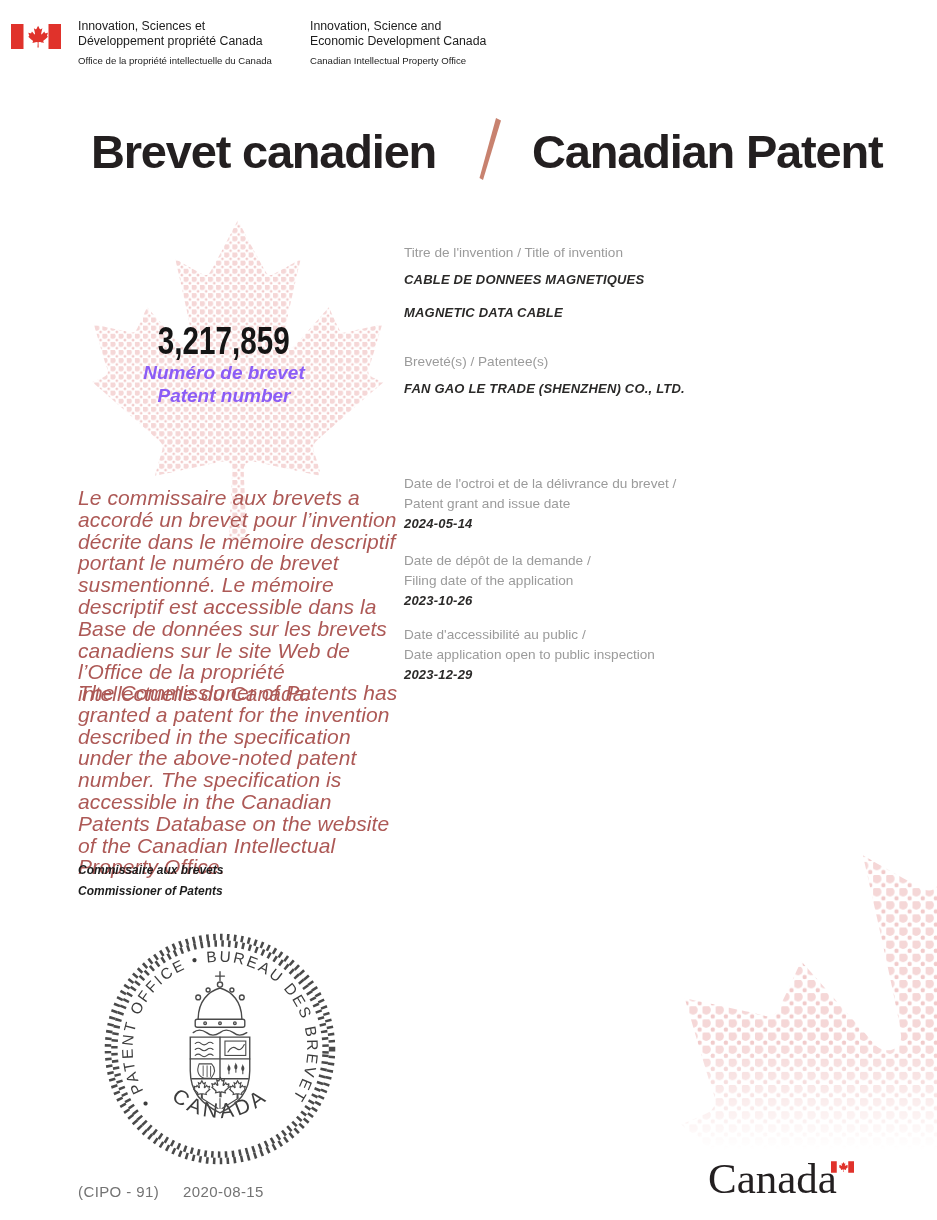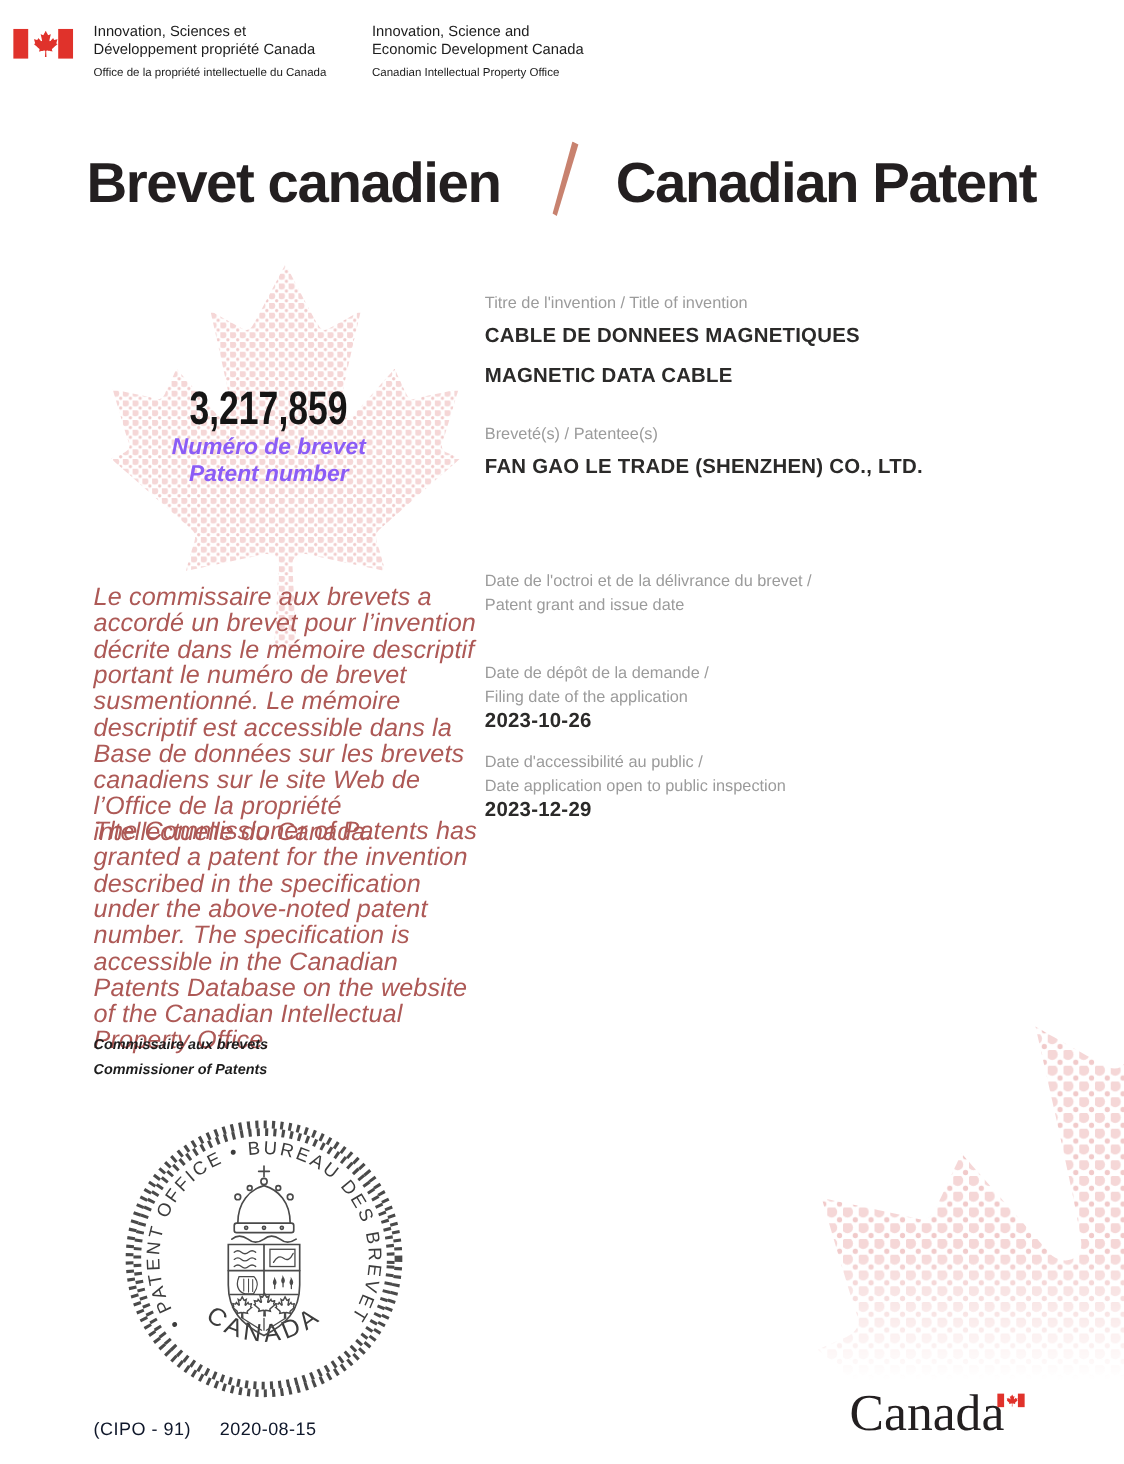--- a/index.html
+++ b/index.html
@@ -10,21 +10,21 @@
   }
 
   
   .fip-flag { position:absolute; left:11px; top:24px; width:50px; height:25px; }
   .fip-block { position:absolute; top:19px; font-size:12.3px; line-height:14.6px; color:#1c1c1c; }
   .fip-fr { left:78px; }
   .fip-en { left:310px; }
   .fip-block .sub { margin-top:7px; font-size:9.6px; line-height:11px; color:#1c1c1c; }
 
   
-  .title { position:absolute; left:72px; top:118px; display:flex; align-items:center;
+  .title { position:absolute; left:91px; top:118px; display:flex; align-items:center;
            font-size:47px; font-weight:700; letter-spacing:-1.2px; color:#231f20; white-space:nowrap; }
   .slash-svg { width:26px; height:62px; margin:0 30px 4px 40px; }
 
   
   .leaf-left { position:absolute; left:78px; top:220px; width:320px; height:320px; }
   .pn-wrap { position:absolute; left:64px; top:321px; width:320px; text-align:center; }
   .pn-number { display:inline-block; font-size:39px; font-weight:700; color:#151515;
                transform:scaleX(0.76); letter-spacing:0; line-height:40px; }
   .pn-label { font-size:19px; font-weight:700; font-style:italic; color:#8b5cf6; line-height:23px; }
 
@@ -35,35 +35,35 @@
   .red-par.en { top:682px; }
   .signoff { position:absolute; left:78px; top:860px; font-style:italic; font-weight:700;
              font-size:12px; line-height:21px; color:#1d1d1d; }
 
   
   .seal { position:absolute; left:101px; top:930px; width:238px; height:238px; }
 
   
   .rc { position:absolute; left:404px; width:480px; }
   .rc .label { font-size:13.6px; color:#9b9b9b; line-height:19.5px; }
-  .rc .value { font-size:17px; font-weight:700; color:#2b2a29; line-height:18px; letter-spacing:0.2px; }
+  .rc .value { font-size:13px; font-weight:700; color:#2b2a29; line-height:18px; letter-spacing:0.2px;font-style:italic; }
   .rc .v-top8 { margin-top:8px; }
   .rc .v-top15 { margin-top:15px; }
   .rc .v-top2 { margin-top:2px; }
   .g1 { top:243px; } .g2 { top:352px; } .g3 { top:404px; }
   .g4 { top:474px; } .g5 { top:551px; } .g6 { top:625px; }
 
   
   .leaf-br { position:absolute; left:650px; top:758px; width:287px; height:404px; overflow:hidden;
              -webkit-mask-image:linear-gradient(to bottom,#000 70%, rgba(0,0,0,0) 97%);
              mask-image:linear-gradient(to bottom,#000 70%, rgba(0,0,0,0) 97%); }
   .leaf-br svg { position:absolute; left:0; top:12px; }
 
   
-  .cipo { position:absolute; left:78px; top:1183px; font-size:15px; color:#0f172a; letter-spacing:0.4px; }
+  .cipo { position:absolute; left:78px; top:1183px; font-size:15px; color:#737373; letter-spacing:0.4px; }
   .cipo .date { margin-left:24px; }
   .wordmark { position:absolute; left:708px; top:1156px; width:170px; height:52px;
               font-family:"Liberation Serif", serif; font-size:43px; line-height:46px; color:#231f20; }
   .wordmark .wm-flag { position:absolute; left:123px; top:5px; width:23px; height:12px; }
 
   .hidden-defs { position:absolute; width:0; height:0; }
 </style>
 </head>
 <body>
 
@@ -185,20 +185,21 @@
 
   <div class="rc g2">
     <div class="label">Breveté(s) / Patentee(s)</div>
     <div class="value v-top8">FAN GAO LE TRADE (SHENZHEN) CO., LTD.</div>
   </div>
 
 
   <div class="rc g4">
     <div class="label">Date de l'octroi et de la délivrance du brevet /</div>
     <div class="label">Patent grant and issue date</div>
+    <div class="value v-top2">2024-05-14</div>
   </div>
 
   <div class="rc g5">
     <div class="label">Date de dépôt de la demande /</div>
     <div class="label">Filing date of the application</div>
     <div class="value v-top2">2023-10-26</div>
   </div>
 
   <div class="rc g6">
     <div class="label">Date d'accessibilité au public /</div>

